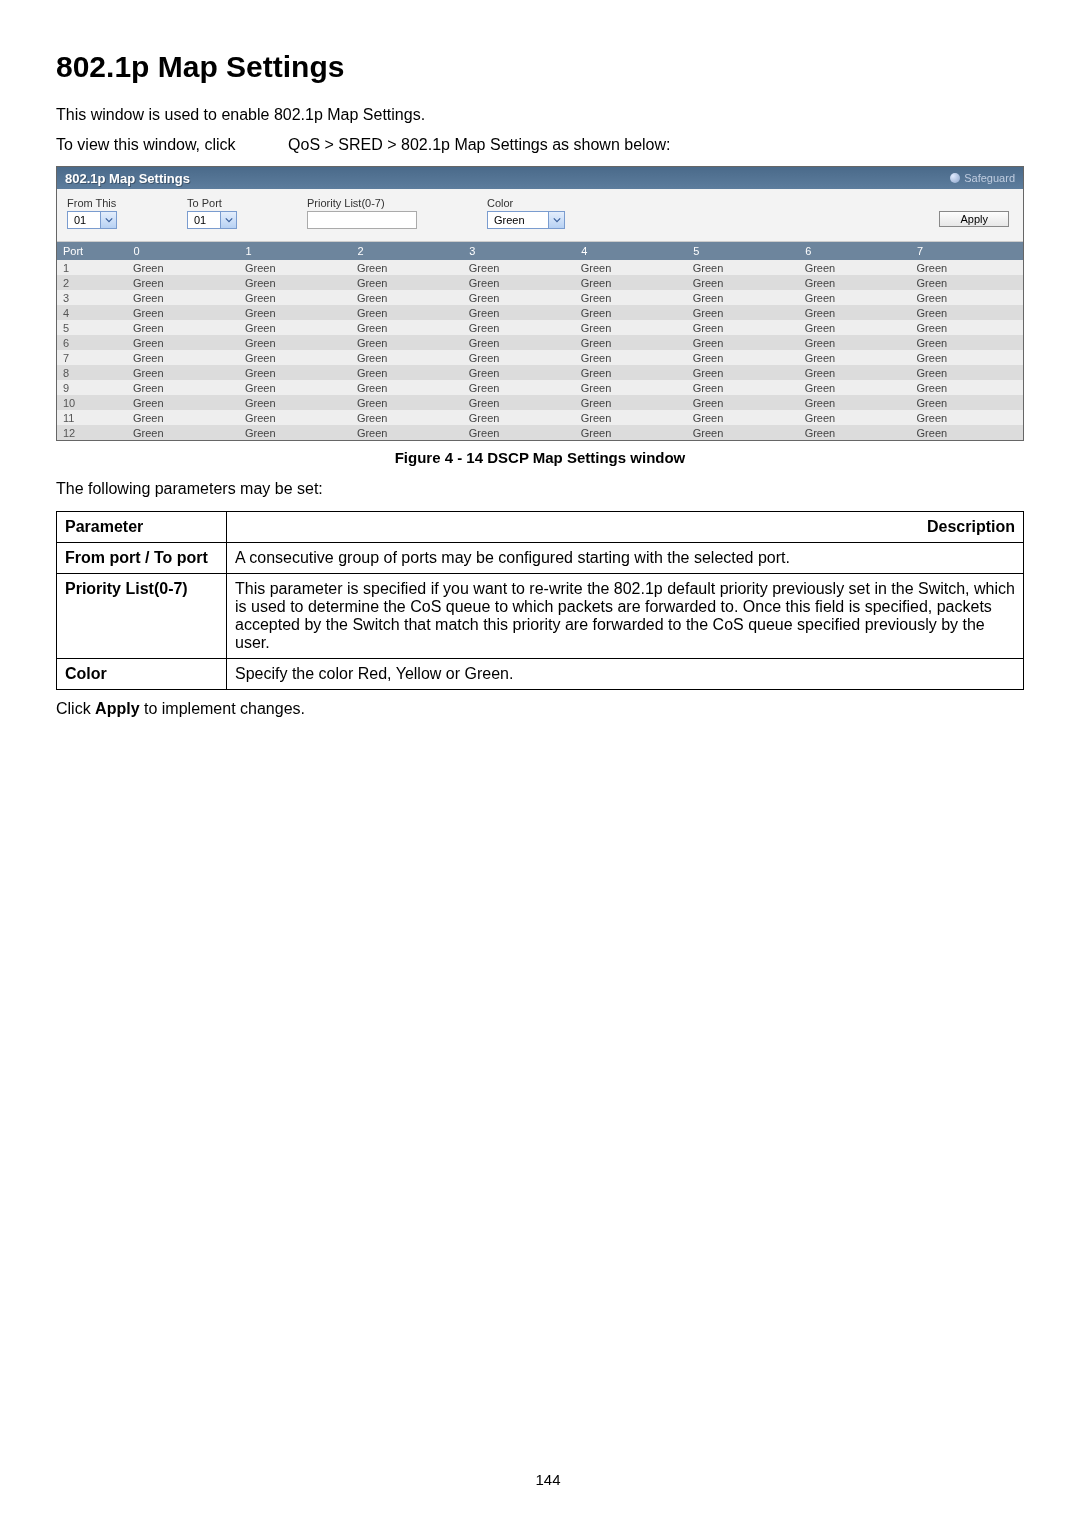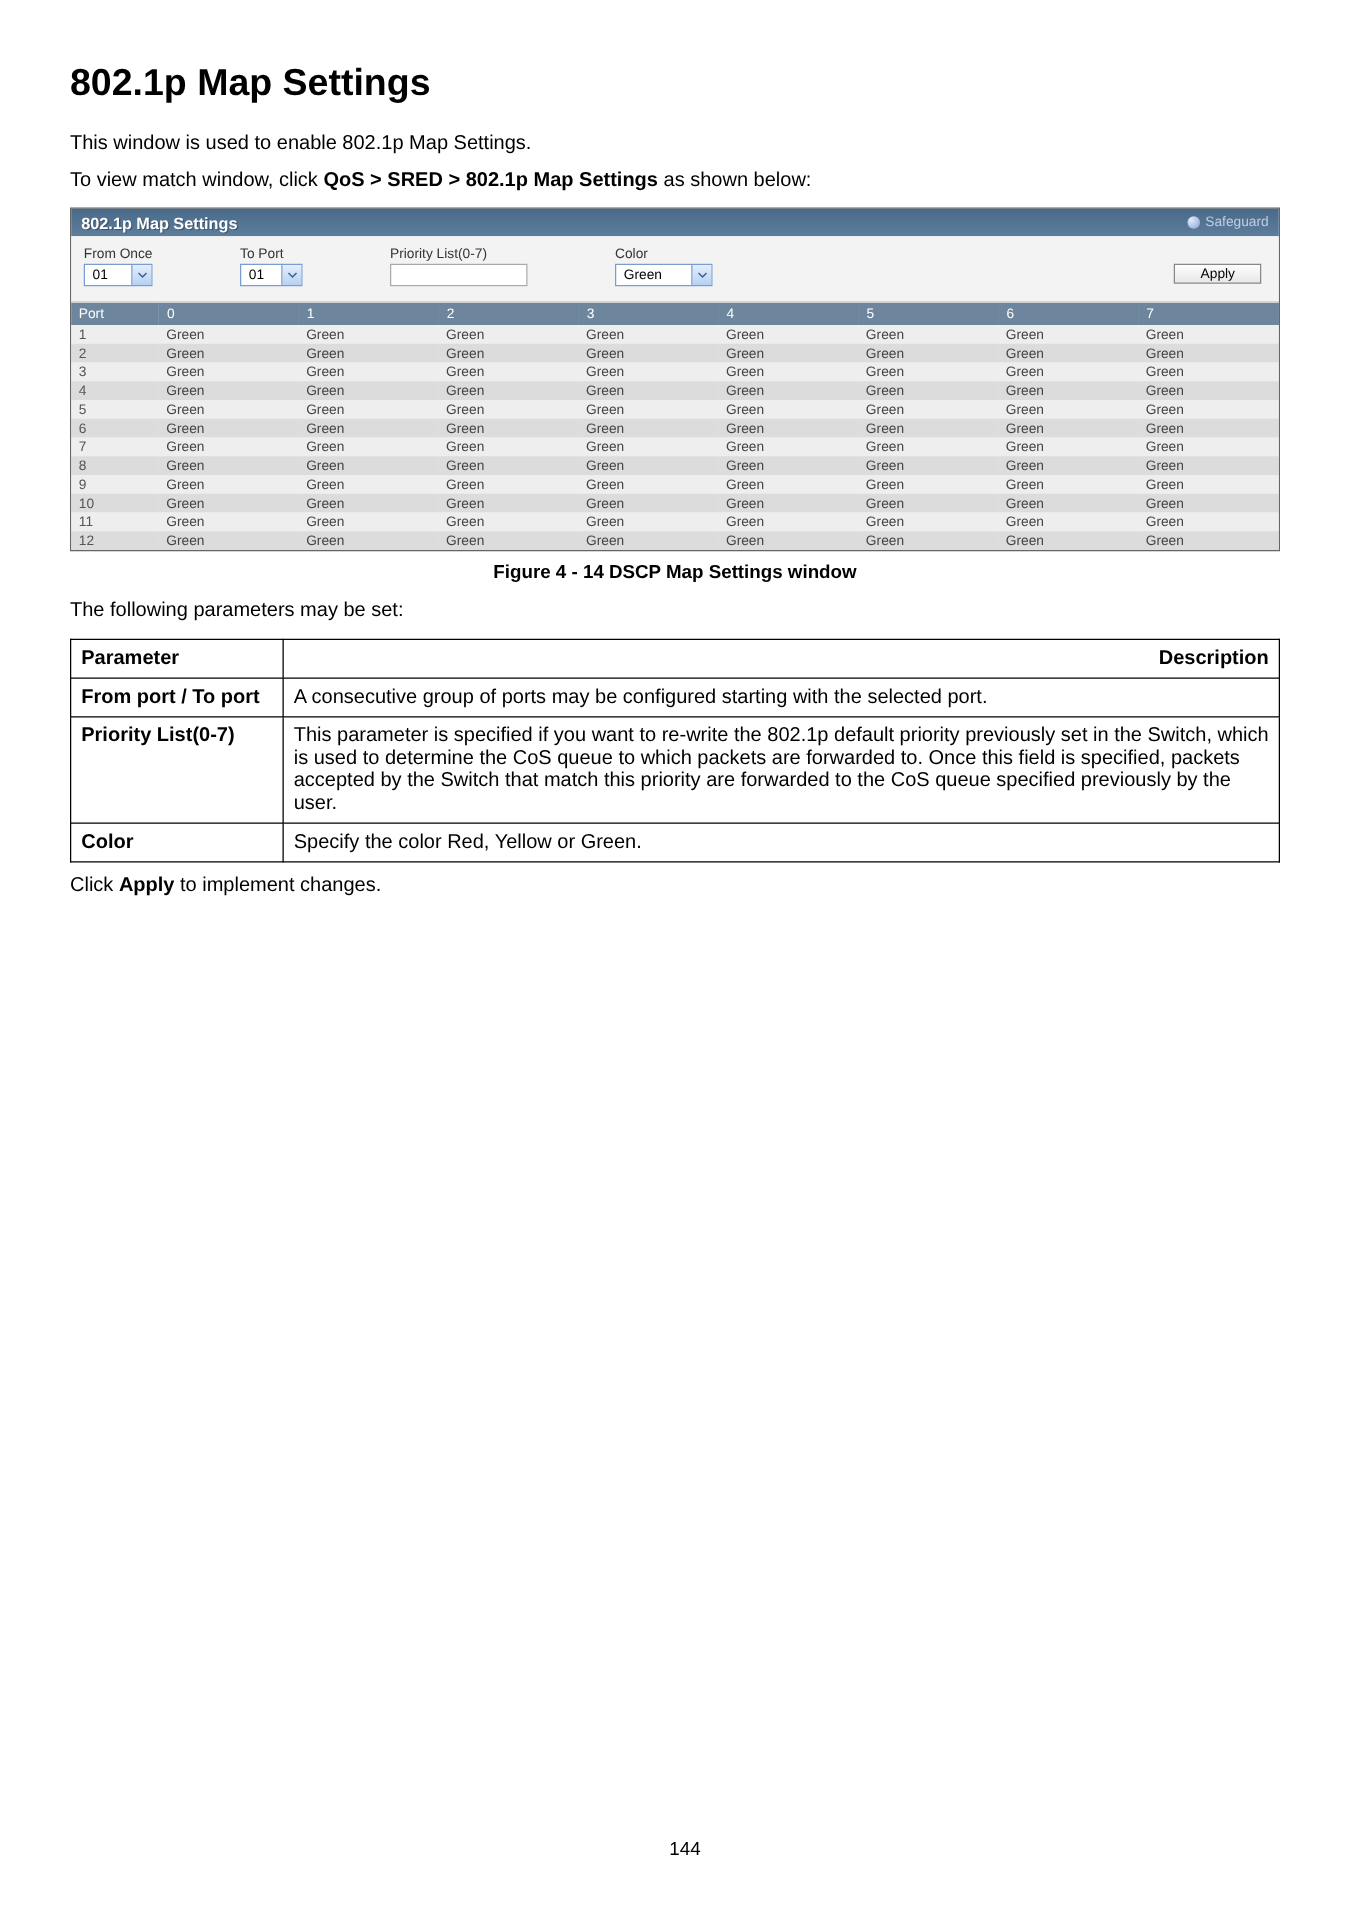--- a/index.html
+++ b/index.html
@@ -27,21 +27,21 @@
     font-size: 30px;
     font-weight: bold;
     margin-bottom: 20px;
   }
   p.body-text {
     font-size: 16px;
     margin-bottom: 10px;
     line-height: 1.4;
   }
   .breadcrumb-line { font-size: 16px; margin-bottom: 12px; }
-  .breadcrumb-line .bold { font-weight: bold; }
+  .breadcrumb-line .bold { font-weight: normal; margin-left: 48px; }
 
   
   .screenshot {
     border: 1px solid #666;
     background: #f3f3f3;
     margin-top: 6px;
     margin-bottom: 8px;
     font-family: Tahoma, Arial, sans-serif;
   }
   .titlebar {
@@ -162,35 +162,35 @@
 </head>
 <body>
 
 <div class="page">
 
   <h1 class="section-title">802.1p Map Settings</h1>
 
   <p class="body-text">This window is used to enable 802.1p Map Settings.</p>
 
   <p class="breadcrumb-line">
-    <span>To view match window, click </span><span class="bold">QoS &gt; SRED &gt; 802.1p Map Settings</span><span> as shown below:</span>
+    <span>To view this window, click </span><span class="bold">QoS &gt; SRED &gt; 802.1p Map Settings</span><span> as shown below:</span>
   </p>
 
   <div class="screenshot">
     <div class="titlebar">
       <span class="titlebar-left">802.1p Map Settings</span>
       <span class="titlebar-right">
         <span class="safeguard-icon"></span>
         <span>Safeguard</span>
       </span>
     </div>
 
     <div class="controls-row">
       <div class="ctrl-group">
-        <span class="ctrl-label">From Once</span>
+        <span class="ctrl-label">From This</span>
         <span class="dropdown">
           <span>01</span>
           <span class="arrow">
               <svg viewBox="0 0 10 10">
                 <path d="M1 3 L5 7 L9 3" fill="none" stroke="#3a5f9a" stroke-width="1.5"></path>
               </svg>
             </span>
         </span>
       </div>
       <div class="ctrl-group">

